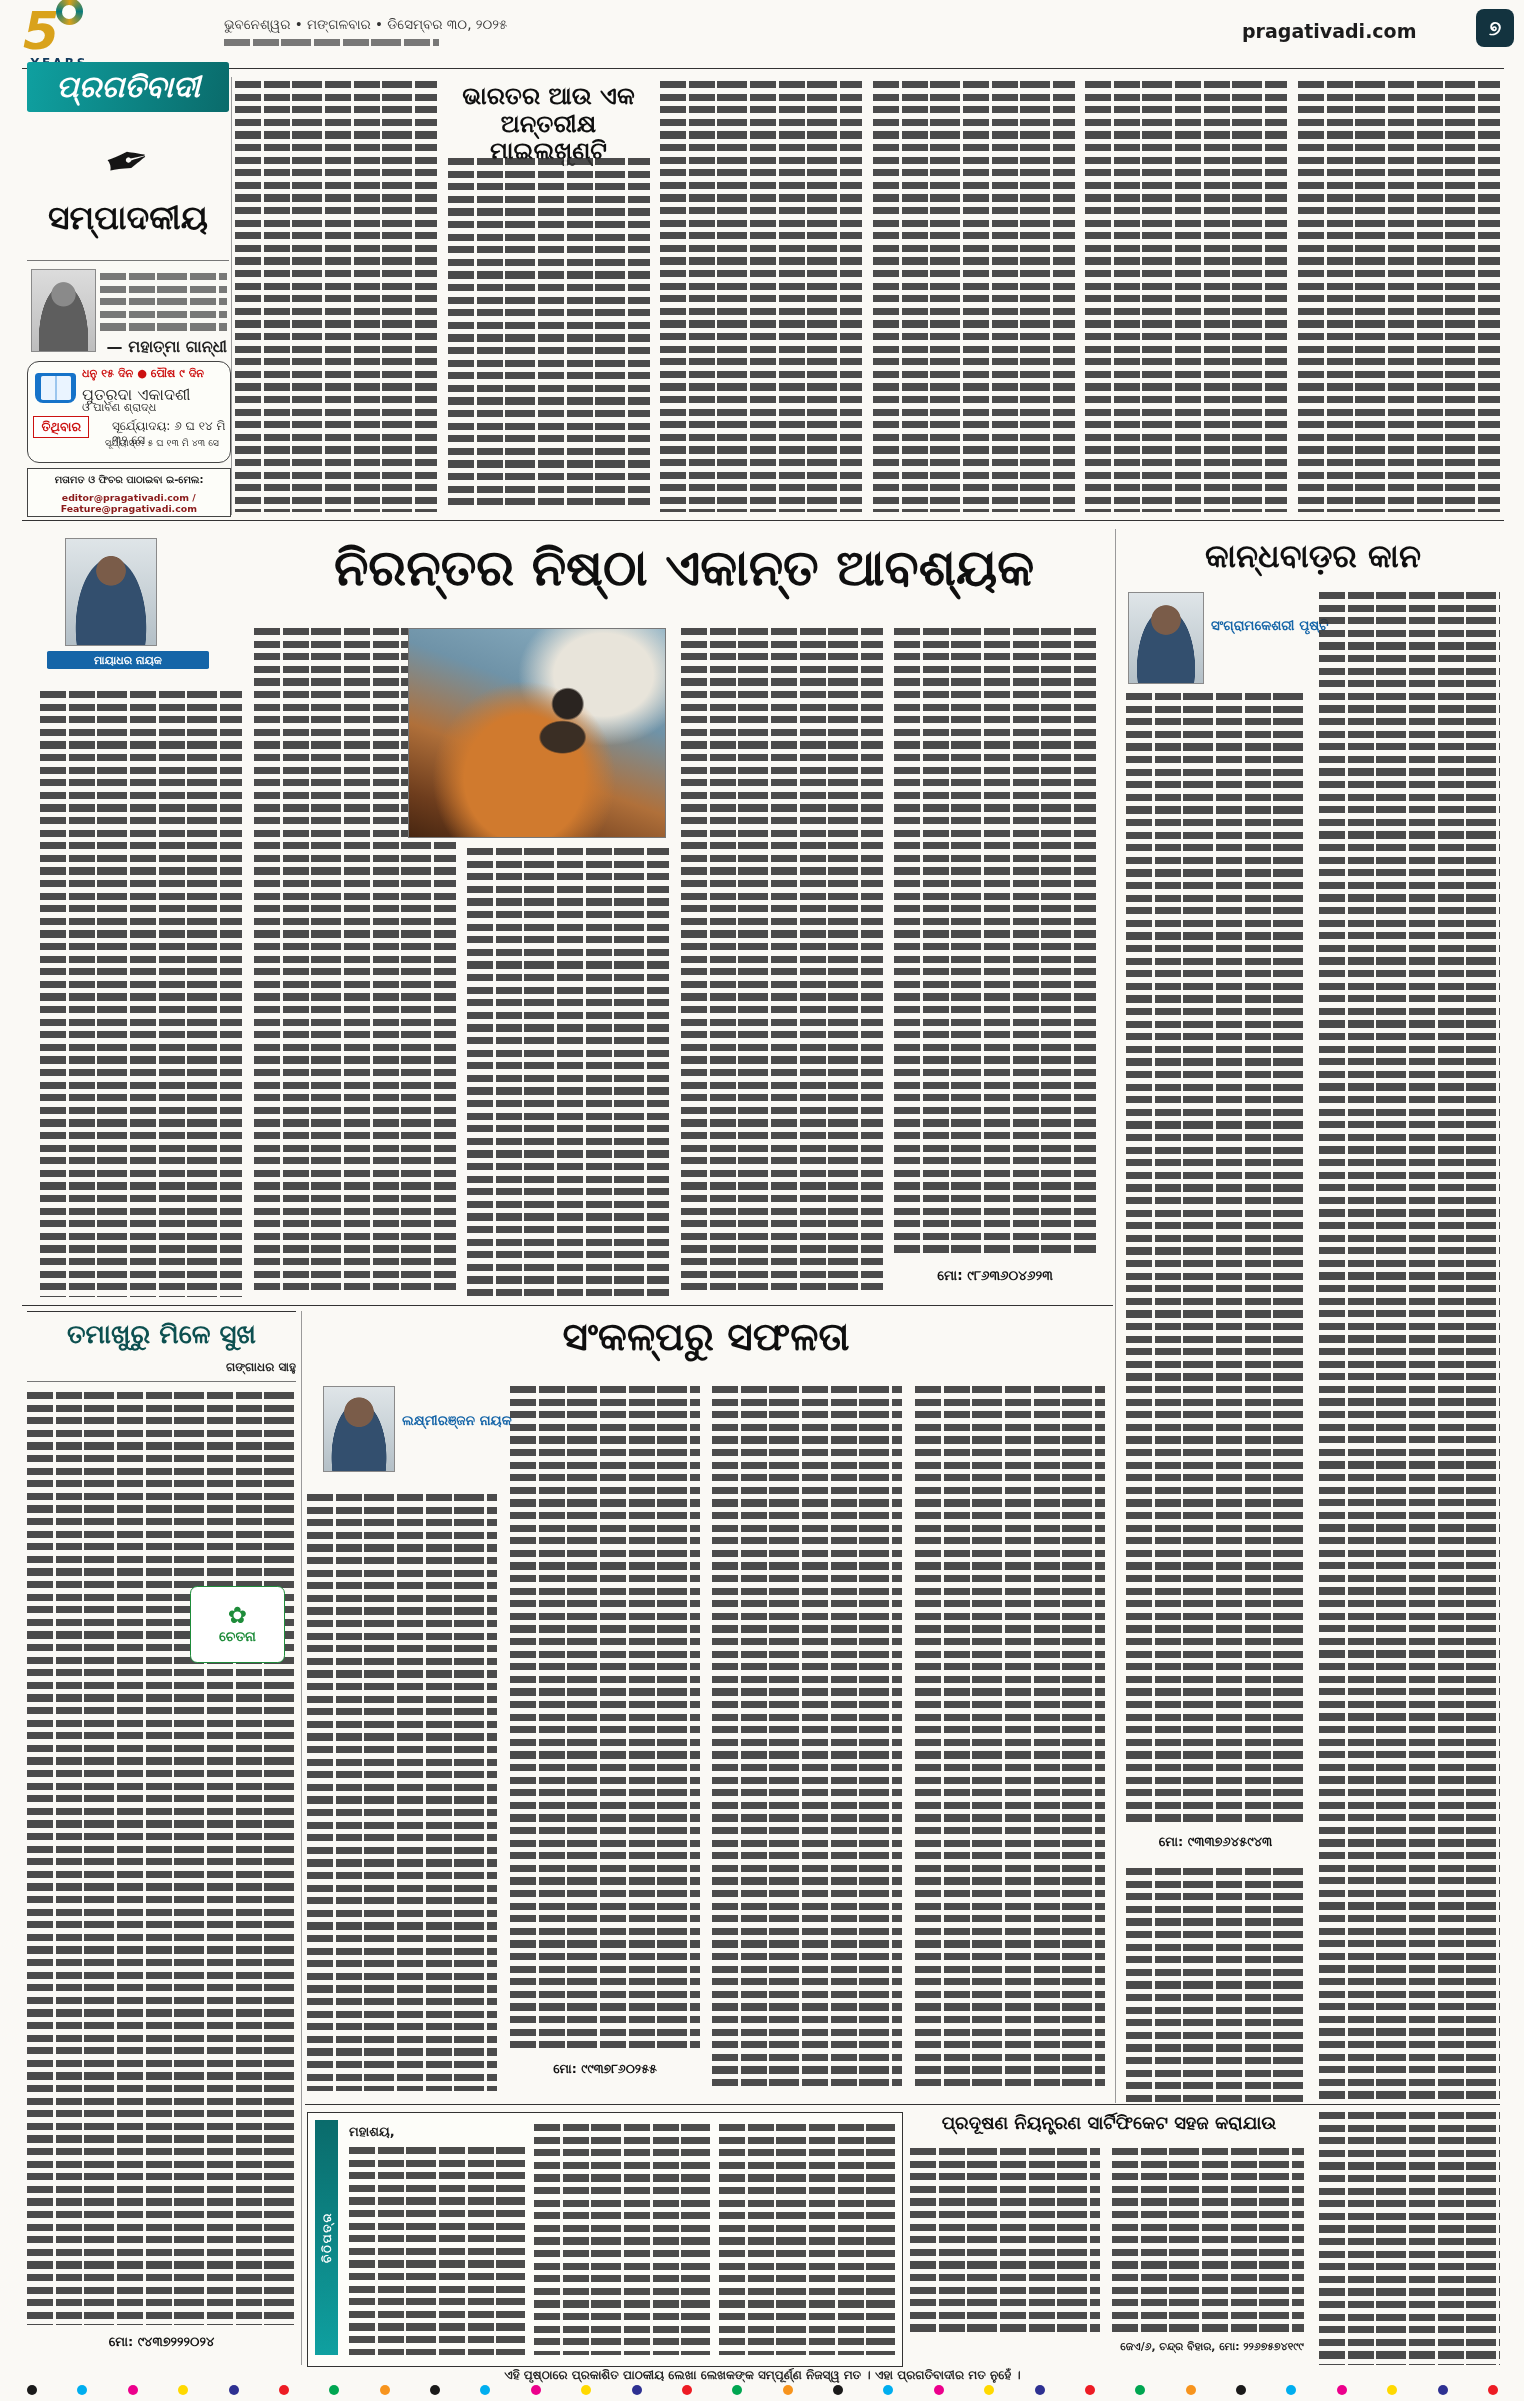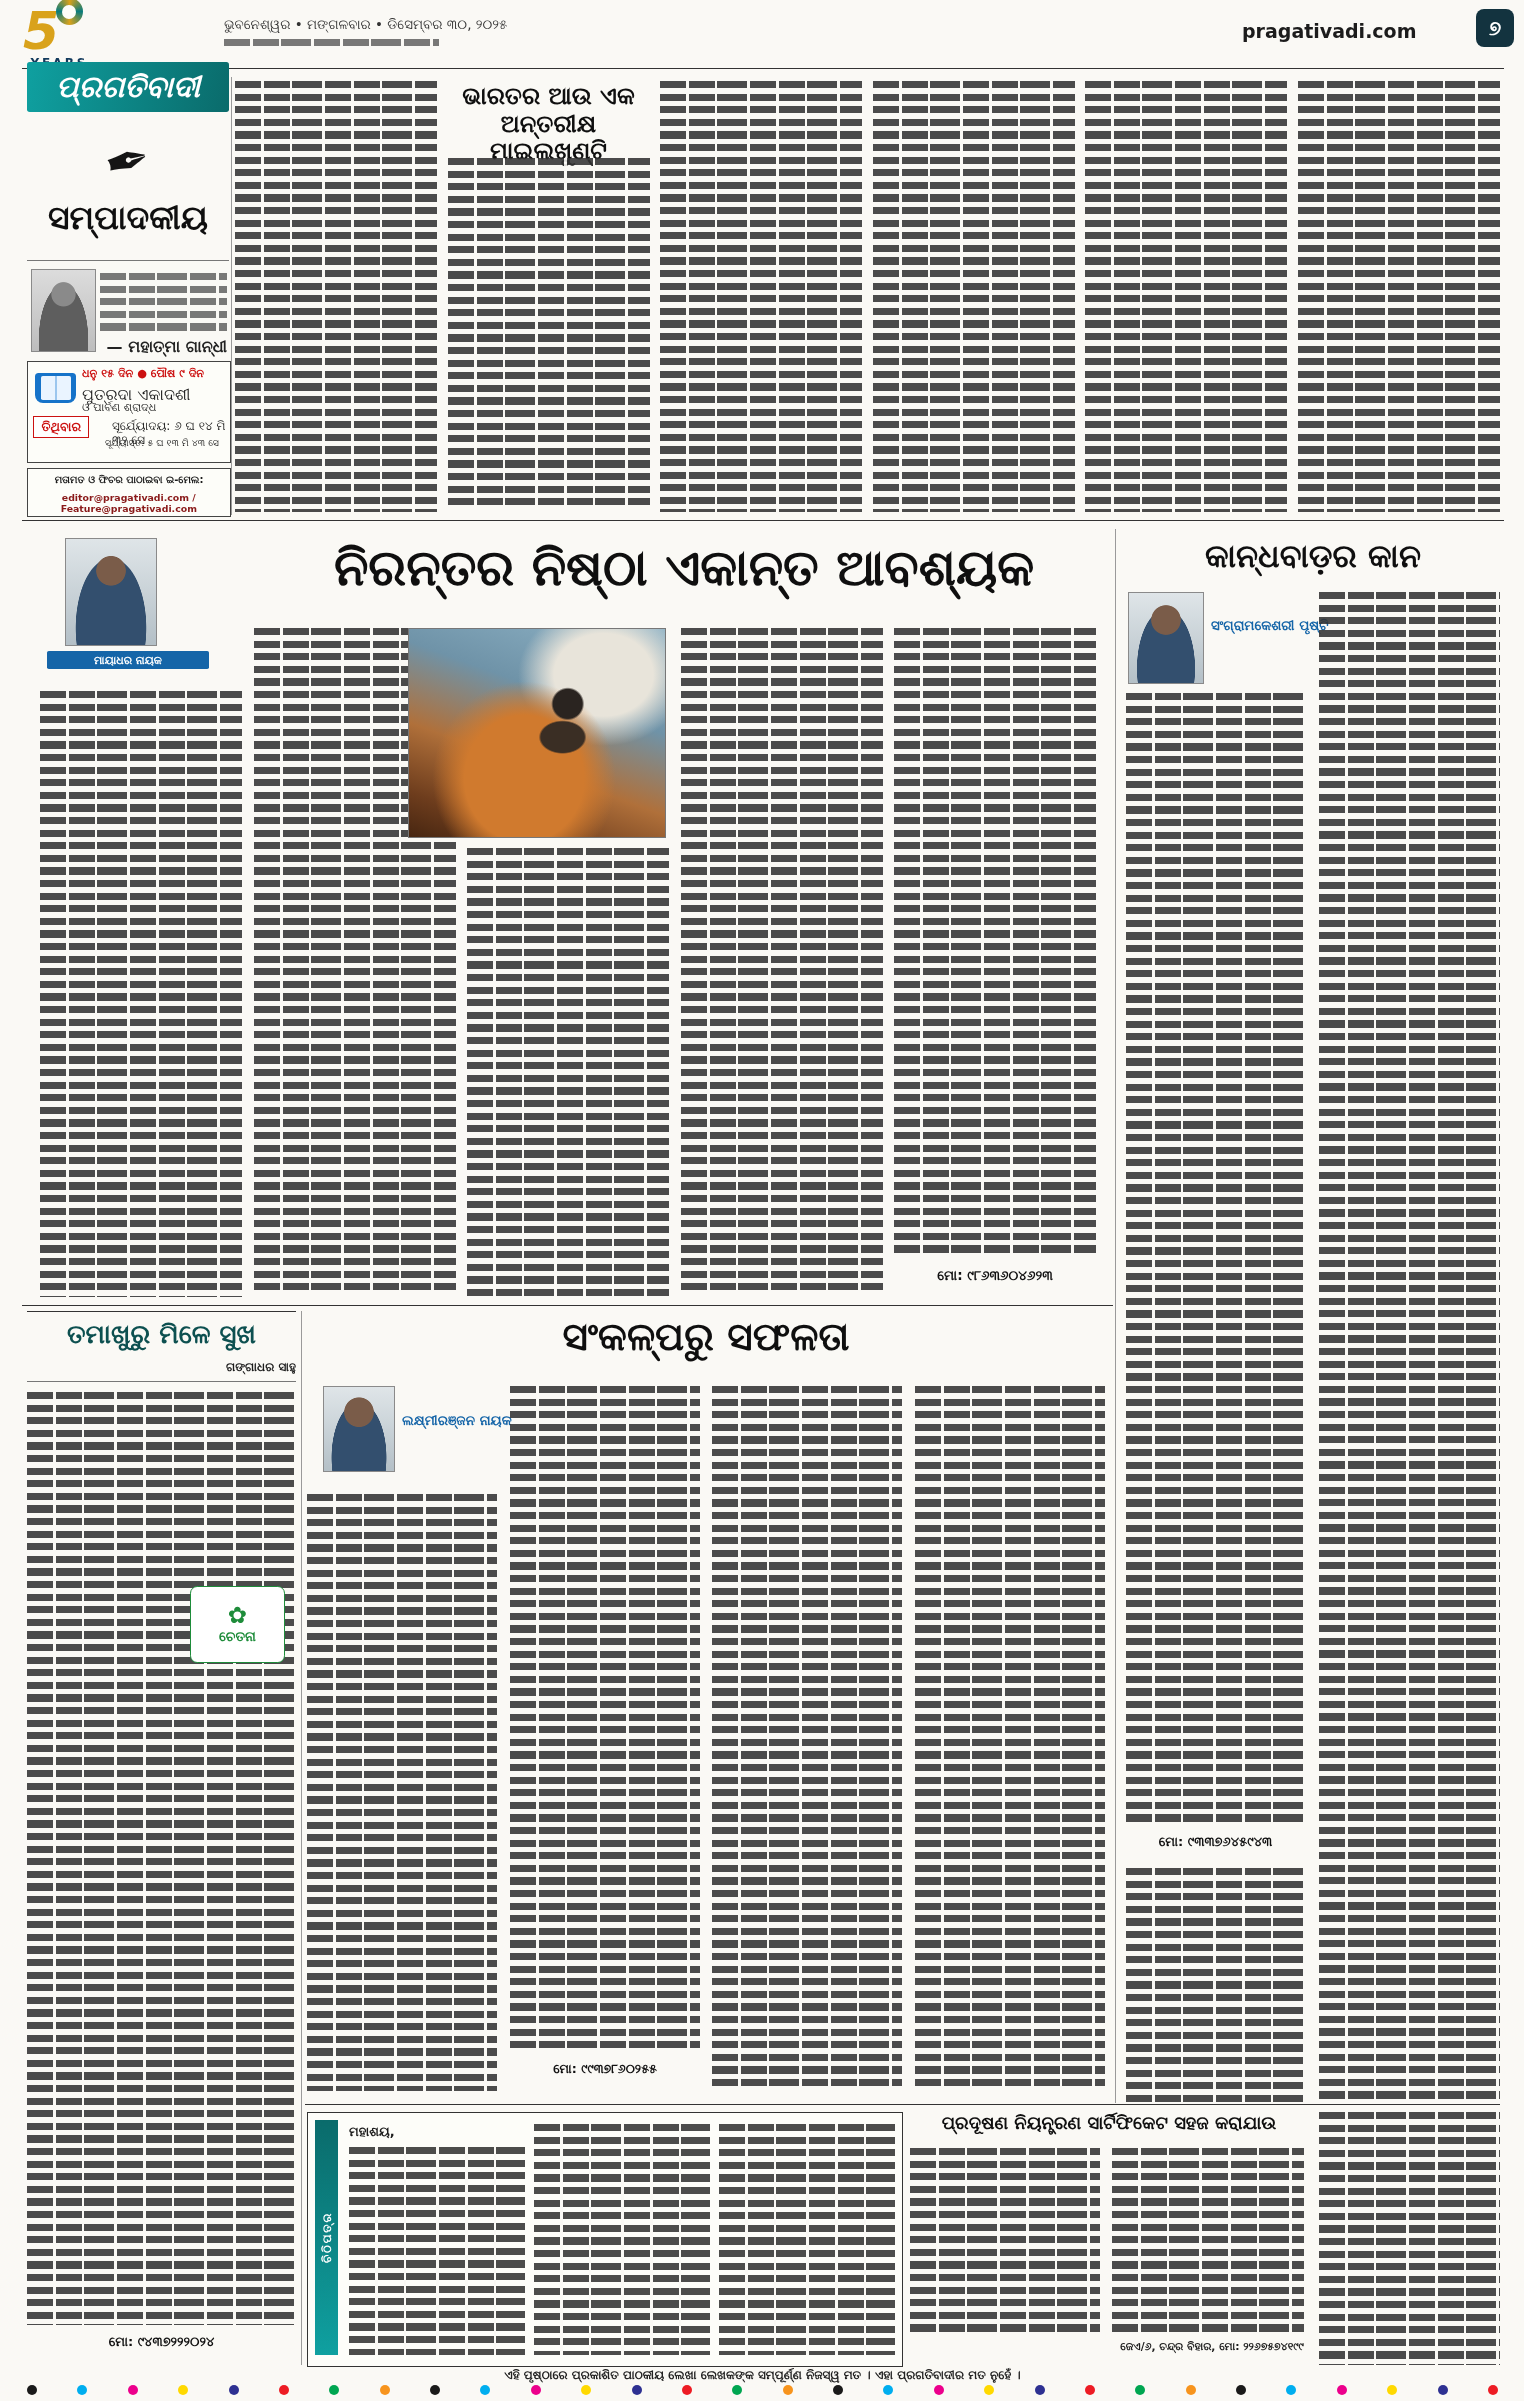--- a/index.html
+++ b/index.html
@@ -89,21 +89,21 @@
   <div class="abs center" style="left:27px;top:135px;width:202px;">
     <span class="pen" style="display:inline-block;transform:rotate(-15deg);">✒</span>
   </div>
   <div class="abs center odia-head" style="left:27px;top:199px;width:202px;font-size:33px;">ସମ୍ପାଦକୀୟ</div>
   <div class="hr" style="left:27px;top:260px;width:202px;border-top:0.9px solid #777;"></div>
 
   <div class="abs photo-gray" style="left:30.5px;top:269px;width:63px;height:81px;"></div>
   <div class="ts lite" style="left:100px;top:273px;width:127px;height:59px;"></div>
   <div class="abs right quote-attr" style="left:100px;top:337px;width:127px;">— ମହାତ୍ମା ଗାନ୍ଧୀ</div>
 
-  <div class="abs almanac-box" style="left:27px;top:361px;width:202px;height:100px;">
+  <div class="abs almanac-box" style="left:27px;top:361px;width:202px;height:100px;border-radius:12px;">
     <div class="abs book-icon" style="left:7.2px;top:10.8px;"></div>
     <div class="abs red-line" style="left:54px;top:5.4px;width:145px;font-size:11.2px;">ଧନୁ ୧୫ ଦିନ ● ପୌଷ ୯ ଦିନ</div>
     <div class="abs" style="left:54px;top:23px;width:145px;font-size:16px;">ପୁତ୍ରଦା ଏକାଦଶୀ</div>
     <div class="abs" style="left:54px;top:39px;width:145px;font-size:11.2px;">ଓ ପାର୍ବଣ ଶ୍ରାଦ୍ଧ</div>
     <div class="abs day-label" style="left:5.4px;top:54px;">ତିଥିବାର</div>
     <div class="abs" style="left:84px;top:57px;width:122px;font-size:12px;">ସୂର୍ଯ୍ୟୋଦୟ: ୬ ଘ ୧୪ ମି ୩୨ ସେ</div>
     <div class="abs" style="left:77px;top:75px;width:122px;font-size:9.4px;">ସୂର୍ଯ୍ୟାସ୍ତ: ୫ ଘ ୧୩ ମି ୪୩ ସେ</div>
   </div>
 
   <div class="abs almanac-box" style="left:27px;top:468px;width:202px;height:47px;">

